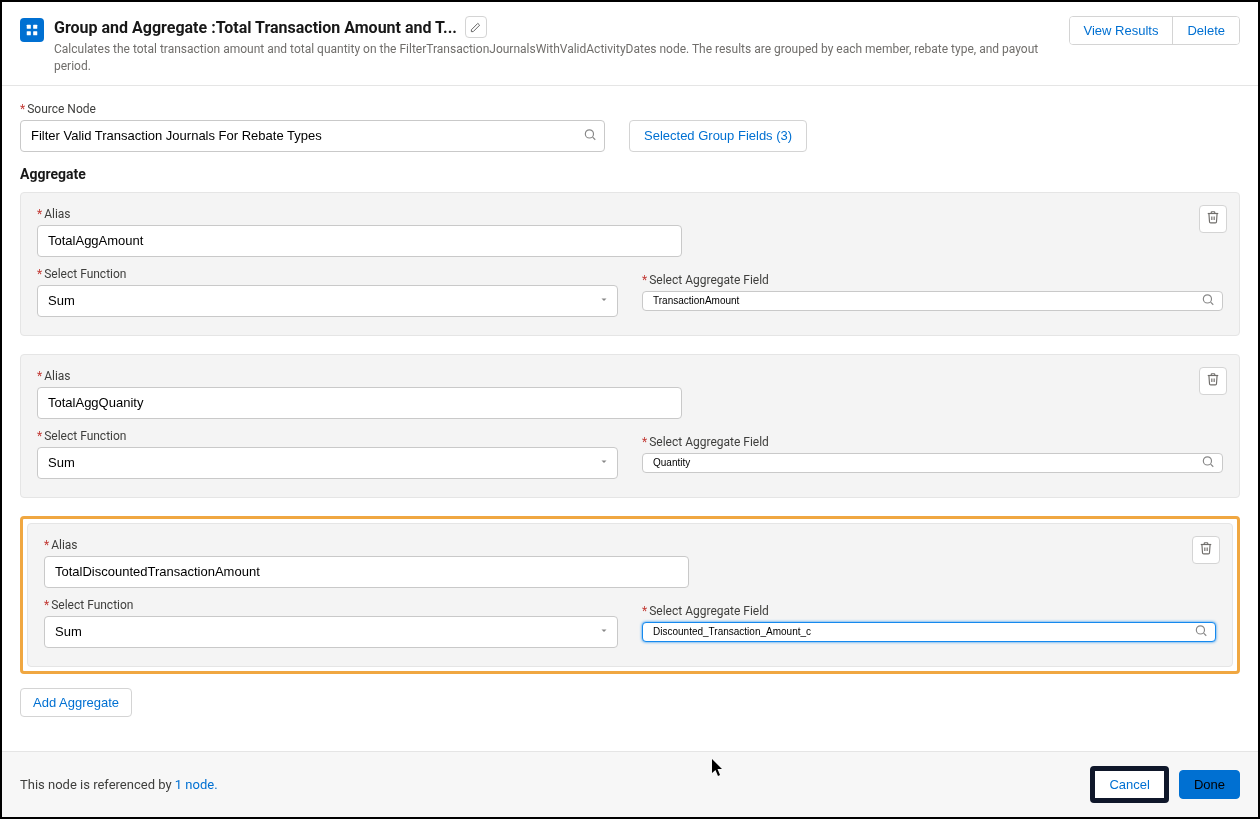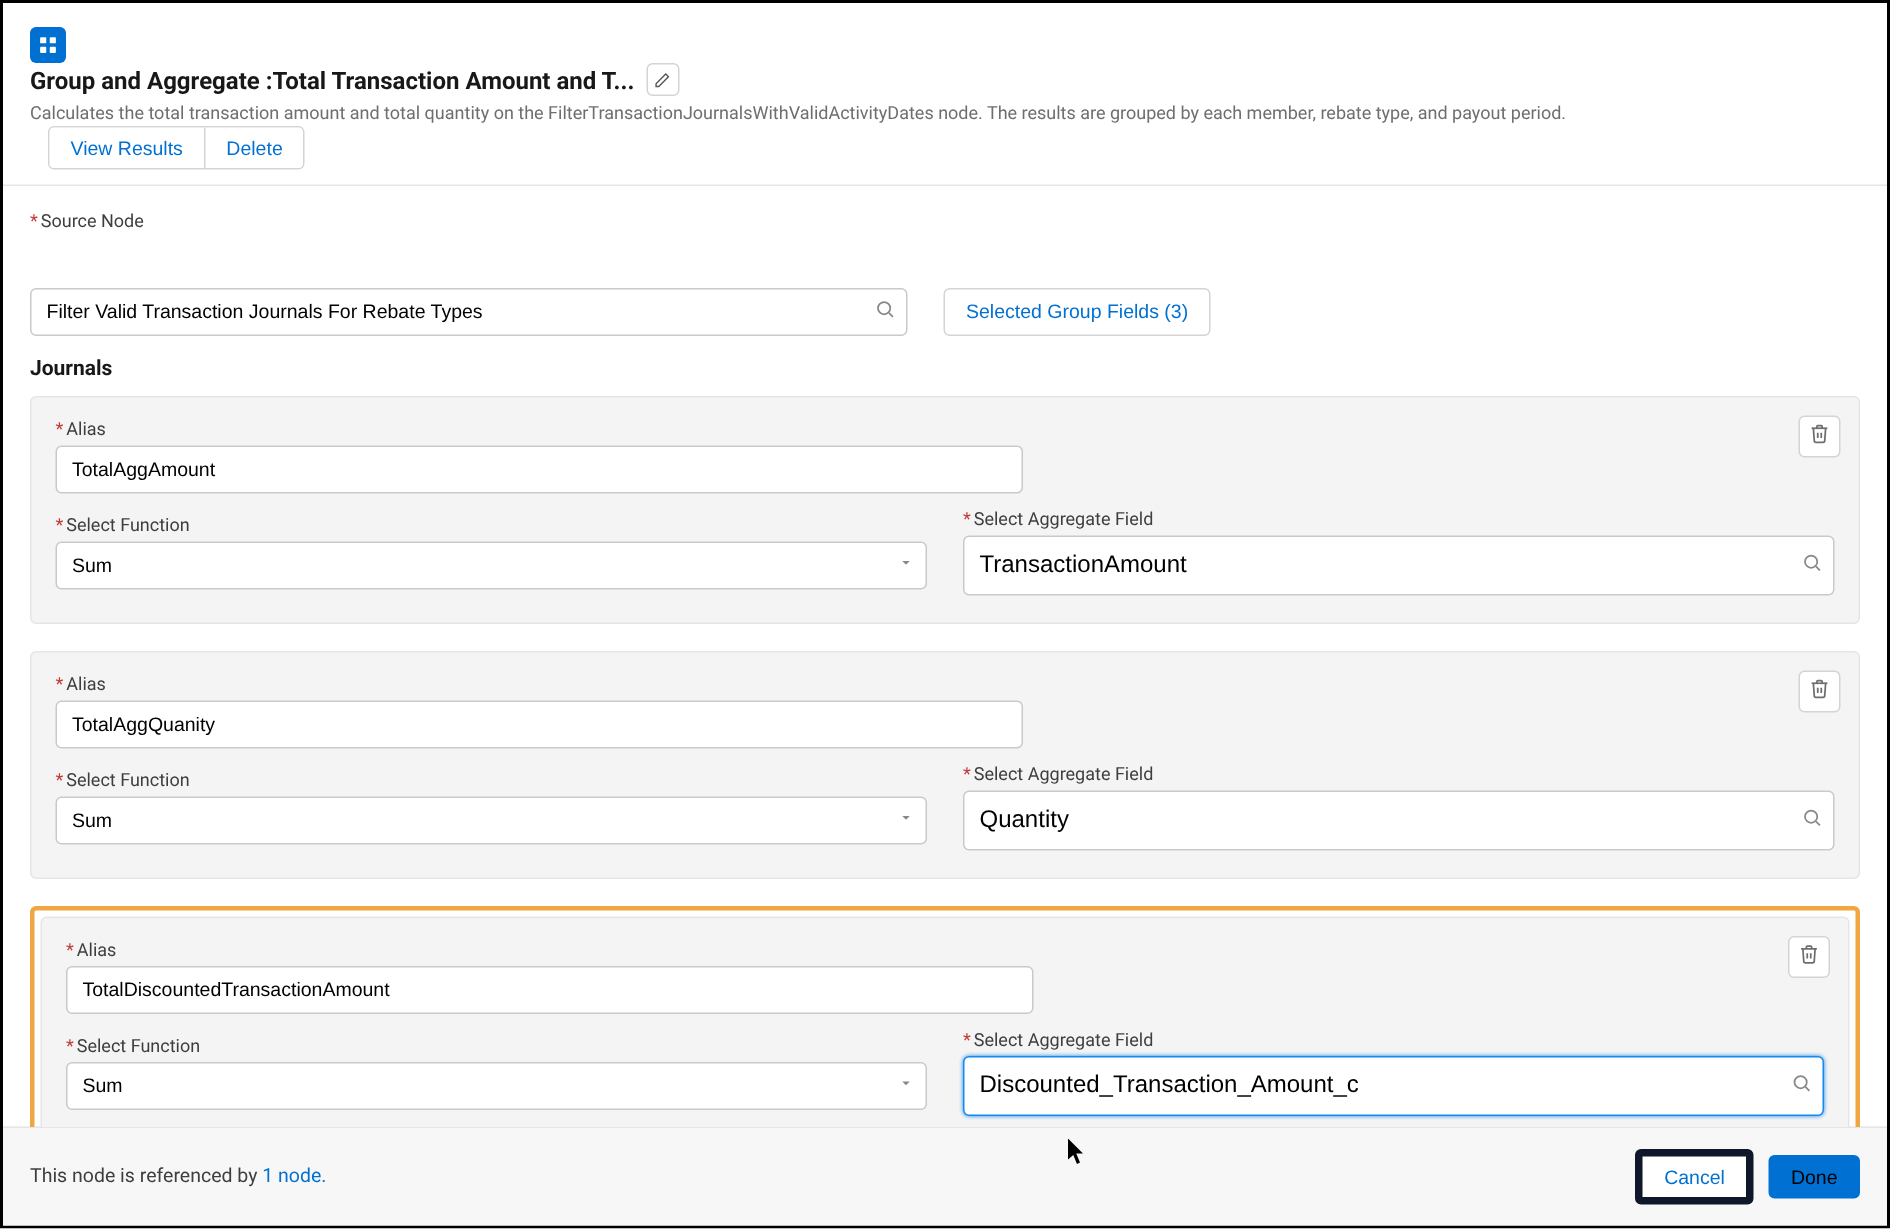--- a/index.html
+++ b/index.html
@@ -19,21 +19,20 @@
       border: 2px solid #000;
       position: relative;
       display: flex;
       flex-direction: column;
     }
     .header {
       display: flex;
       align-items: flex-start;
       padding: 14px 18px 10px 18px;
       border-bottom: 1px solid #e5e5e5;
-      flex-direction: column;
     }
     .header-icon {
       width: 24px;
       height: 24px;
       background: #0070d2;
       border-radius: 4px;
       margin-right: 10px;
       margin-top: 2px;
       display: flex;
       align-items: center;
@@ -113,21 +112,20 @@
     }
     .source-row {
       display: flex;
       align-items: flex-end;
       gap: 24px;
       margin-bottom: 14px;
     }
     .source-col {
       display: flex;
       flex-direction: column;
-      gap: 34px;
     }
     .input-wrap {
       position: relative;
       display: flex;
       align-items: center;
     }
     .input {
       width: 585px;
       height: 32px;
       border: 1px solid #c9c9c9;
@@ -208,25 +206,25 @@
     }
     .select-caret {
       position: absolute;
       right: 8px;
       top: 50%;
       transform: translateY(-50%);
       pointer-events: none;
     }
     .field-input {
       width: 100%;
-      height: 40px;
+      height: 20px;
       border: 1px solid #c9c9c9;
       border-radius: 4px;
       padding: 0 30px 0 10px;
-      font-size: 16px;
+      font-size: 10px;
       background: #fff;
     }
     .field-input.focused {
       border: 1px solid #1589ee;
       box-shadow: 0 0 3px #1589ee;
     }
     .highlight-wrap {
       border: 3px solid #f0a741;
       border-radius: 4px;
       margin-bottom: 14px;
@@ -314,21 +312,21 @@
             <svg width="14" height="14" viewBox="0 0 24 24" fill="none" stroke="#888" stroke-width="2">
                 <circle cx="11" cy="11" r="7"></circle>
                 <line x1="21" y1="21" x2="16.5" y2="16.5"></line>
               </svg>
           </span>
         </div>
       </div>
       <button class="btn btn-outline" style="height:32px;">Selected Group Fields (3)</button>
     </div>
 
-    <div class="section-title">Journals</div>
+    <div class="section-title">Aggregate</div>
 
     <div id="agg-list">
         <div class="agg-card"><button class="del-btn">
             <span><svg width="14" height="14" viewBox="0 0 24 24" fill="none" stroke="#706e6b" stroke-width="2">
                 <polyline points="3 6 5 6 21 6"></polyline>
                 <path d="M19 6l-1 14a2 2 0 0 1-2 2H8a2 2 0 0 1-2-2L5 6"></path>
                 <path d="M10 11v6M14 11v6"></path>
                 <path d="M9 6V4a1 1 0 0 1 1-1h4a1 1 0 0 1 1 1v2"></path>
               </svg></span>
           </button><div class="field-label"><span class="required-star">*</span>Alias</div><input class="alias-input" value="TotalAggAmount" style=""><div class="agg-row">

